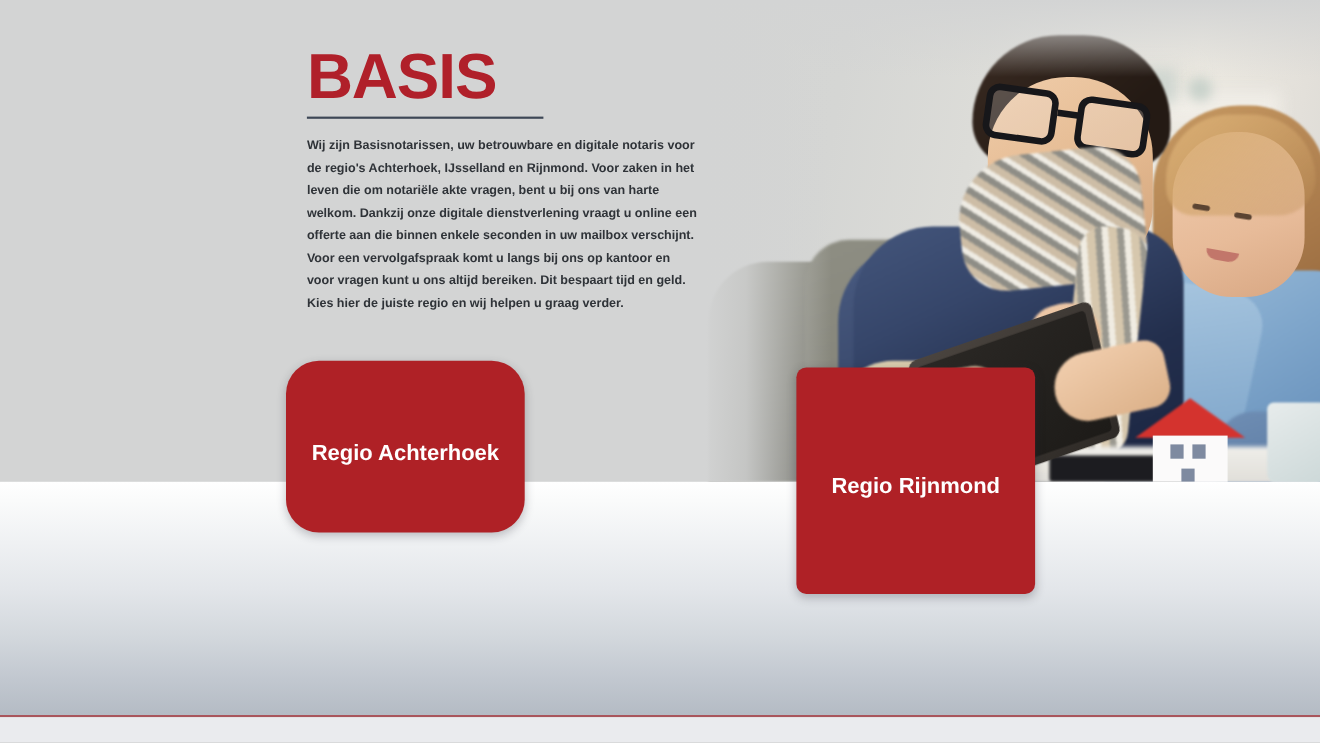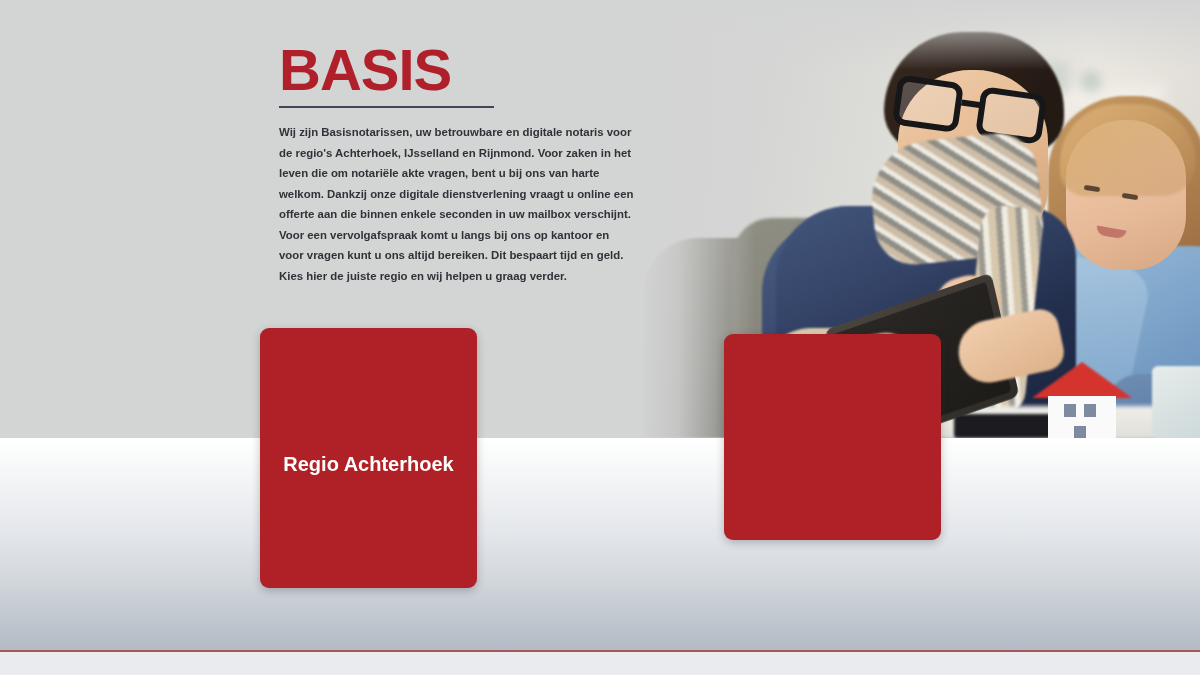--- a/index.html
+++ b/index.html
@@ -521,21 +521,21 @@
     color: #ffffff;
   }
   .card-sub {
     margin-top: 6px;
     font-size: 16px;
     font-weight: 400;
     line-height: 22px;
     color: #f7f1f1;
   }
 
-  .card.c0 { left: 260px; top: 328px; width: 217px; height: 260px; }
+  .card.c0 { left: 260px; top: 328px; width: 217px; height: 156px; border-radius: 30px; }
   .card.c1 { left: 492px; top: 332px; width: 217px; height: 207px; }
   .card.c2 { left: 724px; top: 334px; width: 217px; height: 206px; }
 
   
   .card.c0 .stack { transform: translateY(6px); }
   .card.c1 .stack { transform: translateY(5px); }
   .card.c2 .stack { transform: translateY(5px); }
 </style>
 </head>
 <body>
@@ -625,16 +625,17 @@
 
   <div class="card c0">
     <div class="stack">
       <div class="card-title">Regio Achterhoek</div>
     </div>
   </div>
 
 
   <div class="card c2">
     <div class="stack">
+      <div class="card-title">Regio Rijnmond</div>
     </div>
   </div>
 
 </div>
 
 </body></html>

